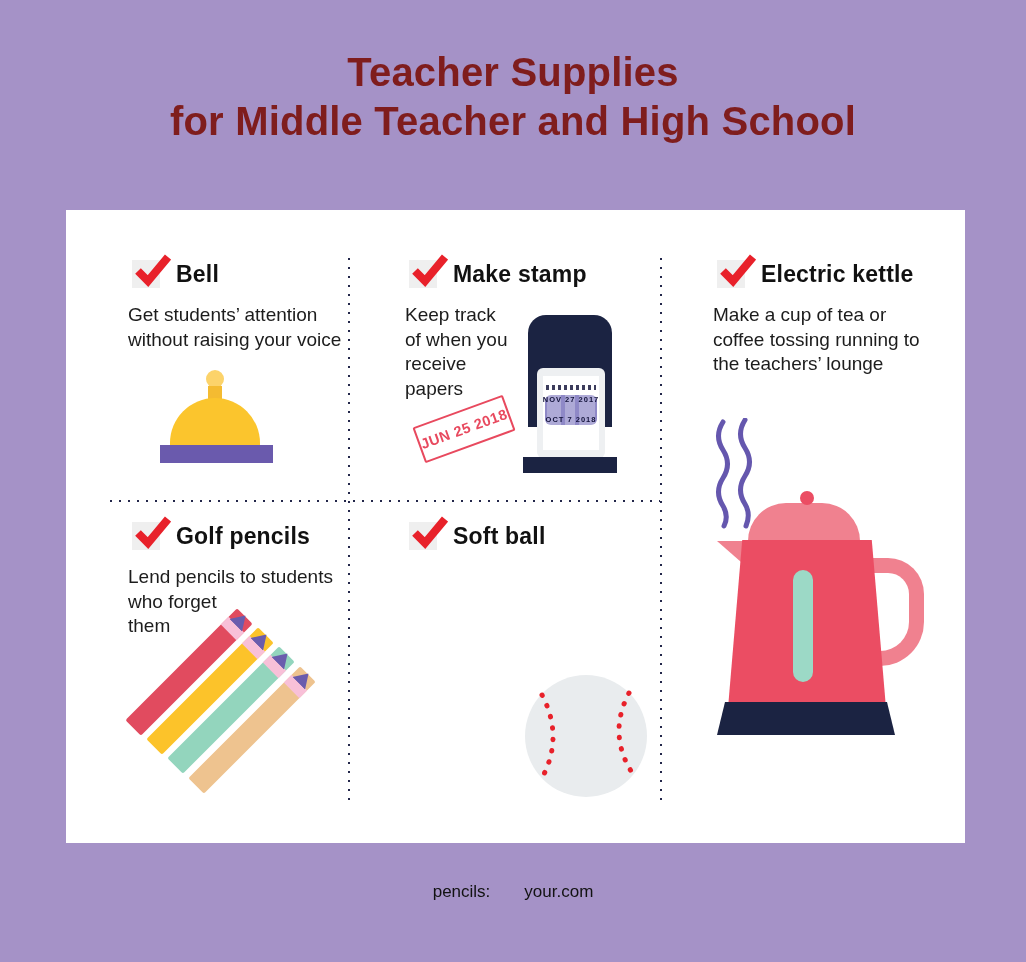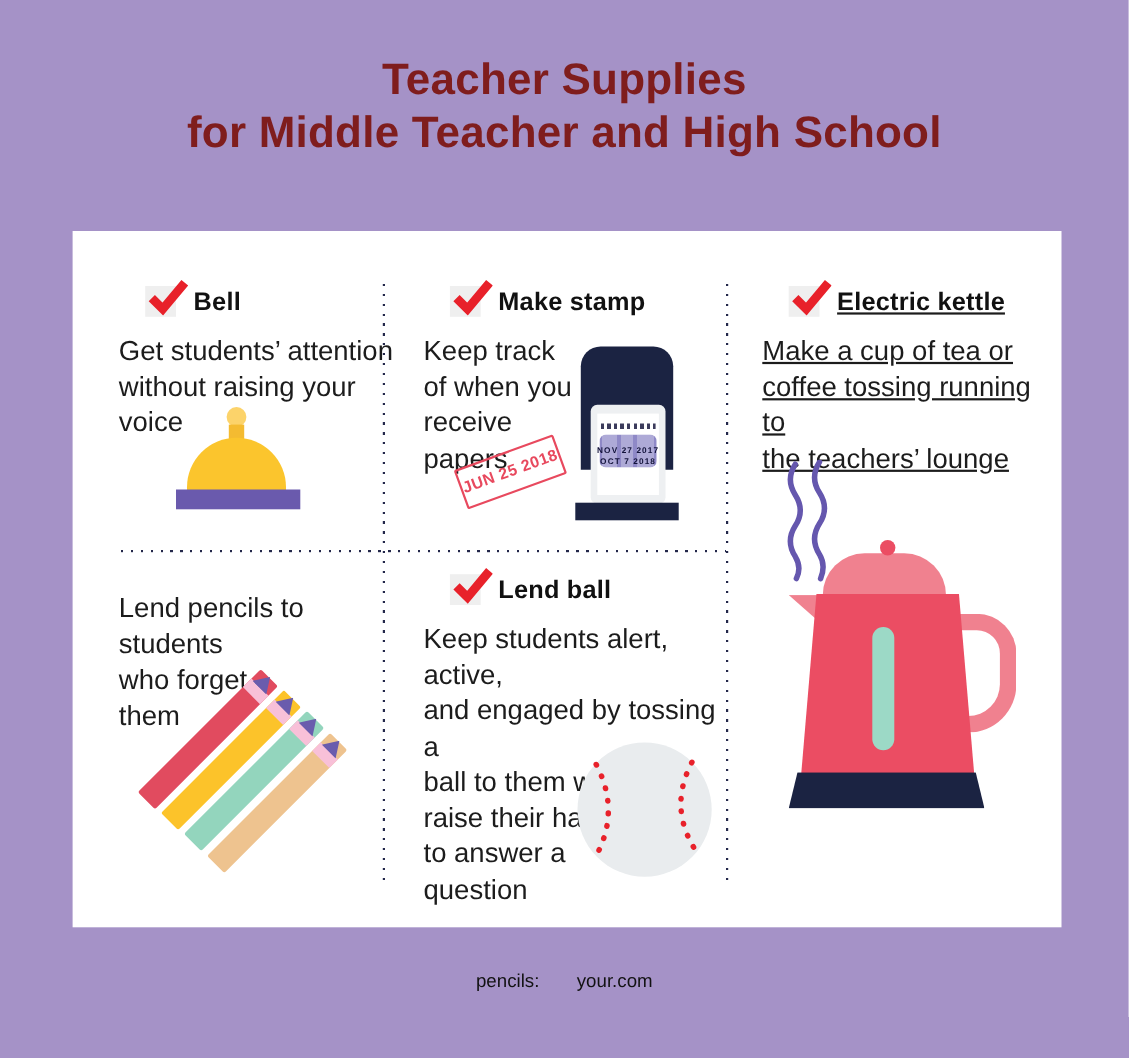--- a/index.html
+++ b/index.html
@@ -28,45 +28,45 @@
   .div-v1 { left:282px; }
   .div-v2 { left:594px; }
   .div-h {
     position:absolute; height:2px; left:44px; top:290px; width:550px;
     background-image:repeating-linear-gradient(to right,#23274a 0px,#23274a 2px,transparent 2px,transparent 9px);
   }
   
   .item { position:absolute; }
   .item-bell { left:42px; top:50px; width:250px; }
   .item-datestamp { left:319px; top:50px; width:230px; }
-  .item-kettle { left:627px; top:50px; width:270px;text-decoration:underline; }
+  .item-kettle { left:627px; top:50px; width:270px; }
   .item-golf { left:42px; top:312px; width:250px; }
   .item-softball { left:319px; top:312px; width:280px; }
   .item-head { display:flex; align-items:flex-end;padding-left:24px; }
   .check-box {
     width:28px; height:28px; background:#efefef; position:relative; flex:0 0 28px;
   }
   .check-box svg { position:absolute; left:1px; top:-7px; }
   .item-title { font-size:23px; font-weight:bold; color:#111; margin-left:16px; letter-spacing:0.2px; }
-  .desc { margin-top:15px; font-size:25px; line-height:1.3; white-space:pre-line; color:#1c1c1c; }
+  .desc { margin-top:15px; font-size:19px; line-height:1.3; white-space:pre-line; color:#1c1c1c;margin-left:20px; }
   
   .bell-illus { position:absolute; left:94px; top:160px; width:120px; height:100px; }
   .bell-knob { position:absolute; left:46px; top:0; width:18px; height:18px; border-radius:50%; background:#fcd36a; }
   .bell-stem { position:absolute; left:48px; top:16px; width:14px; height:14px; background:#f4bb31; }
   .bell-dome { position:absolute; left:10px; top:28px; width:90px; height:48px; background:#fbc52d; border-radius:90px 90px 0 0; }
   .bell-base { position:absolute; left:0; top:75px; width:113px; height:18px; background:#6a5aad; }
   
   .stamp-illus { position:absolute; left:354px; top:100px; width:210px; height:165px; }
   .stamp-handle { position:absolute; left:108px; top:5px; width:84px; height:112px; background:#1b2342; border-radius:18px 18px 0 0; }
   .stamp-body { position:absolute; left:117px; top:58px; width:68px; height:90px; background:#eef0f2; border-radius:6px; }
   .stamp-panel { position:absolute; left:123px; top:66px; width:56px; height:74px; background:#ffffff; }
   .stamp-band { position:absolute; left:126px; top:75px; width:50px; height:5px;
     background-image:repeating-linear-gradient(to right,#3c3c5c 0 3px,transparent 3px 6px); }
   .stamp-wheels { position:absolute; left:125px; top:85px; width:52px; height:30px; background:#8f89c7; border-radius:6px;
-    display:flex; flex-direction:column; justify-content:flex-end; align-items:center;
+    display:flex; flex-direction:column; justify-content:space-between; align-items:center;
     background-image:linear-gradient(to right,transparent 0 4%,rgba(255,255,255,.28) 4% 30%,transparent 30% 38%,rgba(255,255,255,.28) 38% 58%,transparent 58% 66%,rgba(255,255,255,.28) 66% 96%,transparent 96%); }
   .wheel-row { font-size:7.5px; font-weight:bold; color:#12123a; line-height:1.35; letter-spacing:1px; white-space:nowrap; }
   .stamp-base { position:absolute; left:103px; top:147px; width:94px; height:16px; background:#1b2342; }
   .stamped-date {
     position:absolute; left:350px; top:200px; width:96px; height:38px;
     border:2.5px solid #e8495e; border-radius:2px; transform:rotate(-20deg);
     display:flex; align-items:center; justify-content:center;
     color:#e8495e; font-size:14.5px; font-weight:bold; letter-spacing:0.5px;
   }
   
@@ -180,20 +180,28 @@
     <div class="kettle-handle"></div>
     <div class="kettle-knob"></div>
     <div class="kettle-lid"></div>
     <div class="kettle-spout"></div>
     <div class="kettle-body"></div>
     <div class="kettle-window"></div>
     <div class="kettle-base"></div>
   </div>
 
   <section class="item item-golf">
+    <div class="item-head">
+      <span class="check-box">
+        <svg width="38" height="34" viewBox="0 0 38 34">
+            <path d="M5 18 L15 28 L35 4" fill="none" stroke="#e8212a" stroke-width="8"></path>
+          </svg>
+      </span>
+      <h2 class="item-title">Golf pencils</h2>
+    </div>
     <p class="desc">Lend pencils to students
 who forget
 them</p>
   </section>
   <div class="pencils-illus">
     <div class="pencil pencil1">
         <span class="collar"></span>
         <span class="tip"></span>
       </div>
     <div class="pencil pencil2">
@@ -210,28 +218,22 @@
       </div>
   </div>
 
   <section class="item item-softball">
     <div class="item-head">
       <span class="check-box">
         <svg width="38" height="34" viewBox="0 0 38 34">
             <path d="M5 18 L15 28 L35 4" fill="none" stroke="#e8212a" stroke-width="8"></path>
           </svg>
       </span>
-      <h2 class="item-title">Lend ball</h2>
-    </div>
-    <p class="desc">Keep students alert, active,
-and engaged by tossing a
-ball to them when they
-raise their hand
-to answer a
-question</p>
+      <h2 class="item-title">Soft ball</h2>
+    </div>
   </section>
   <div class="ball-illus">
     <svg width="130" height="135" viewBox="0 0 130 135">
       <circle cx="64" cy="68" r="61" fill="#e9ecee"></circle>
       <path d="M20 27 Q41 67 22 106" fill="none" stroke="#e8212a" stroke-width="5" stroke-linecap="round" stroke-dasharray="0.5 11"></path>
       <path d="M107 25 Q86 65 109 103" fill="none" stroke="#e8212a" stroke-width="5" stroke-linecap="round" stroke-dasharray="0.5 11"></path>
     </svg>
   </div>
 
 </div>

